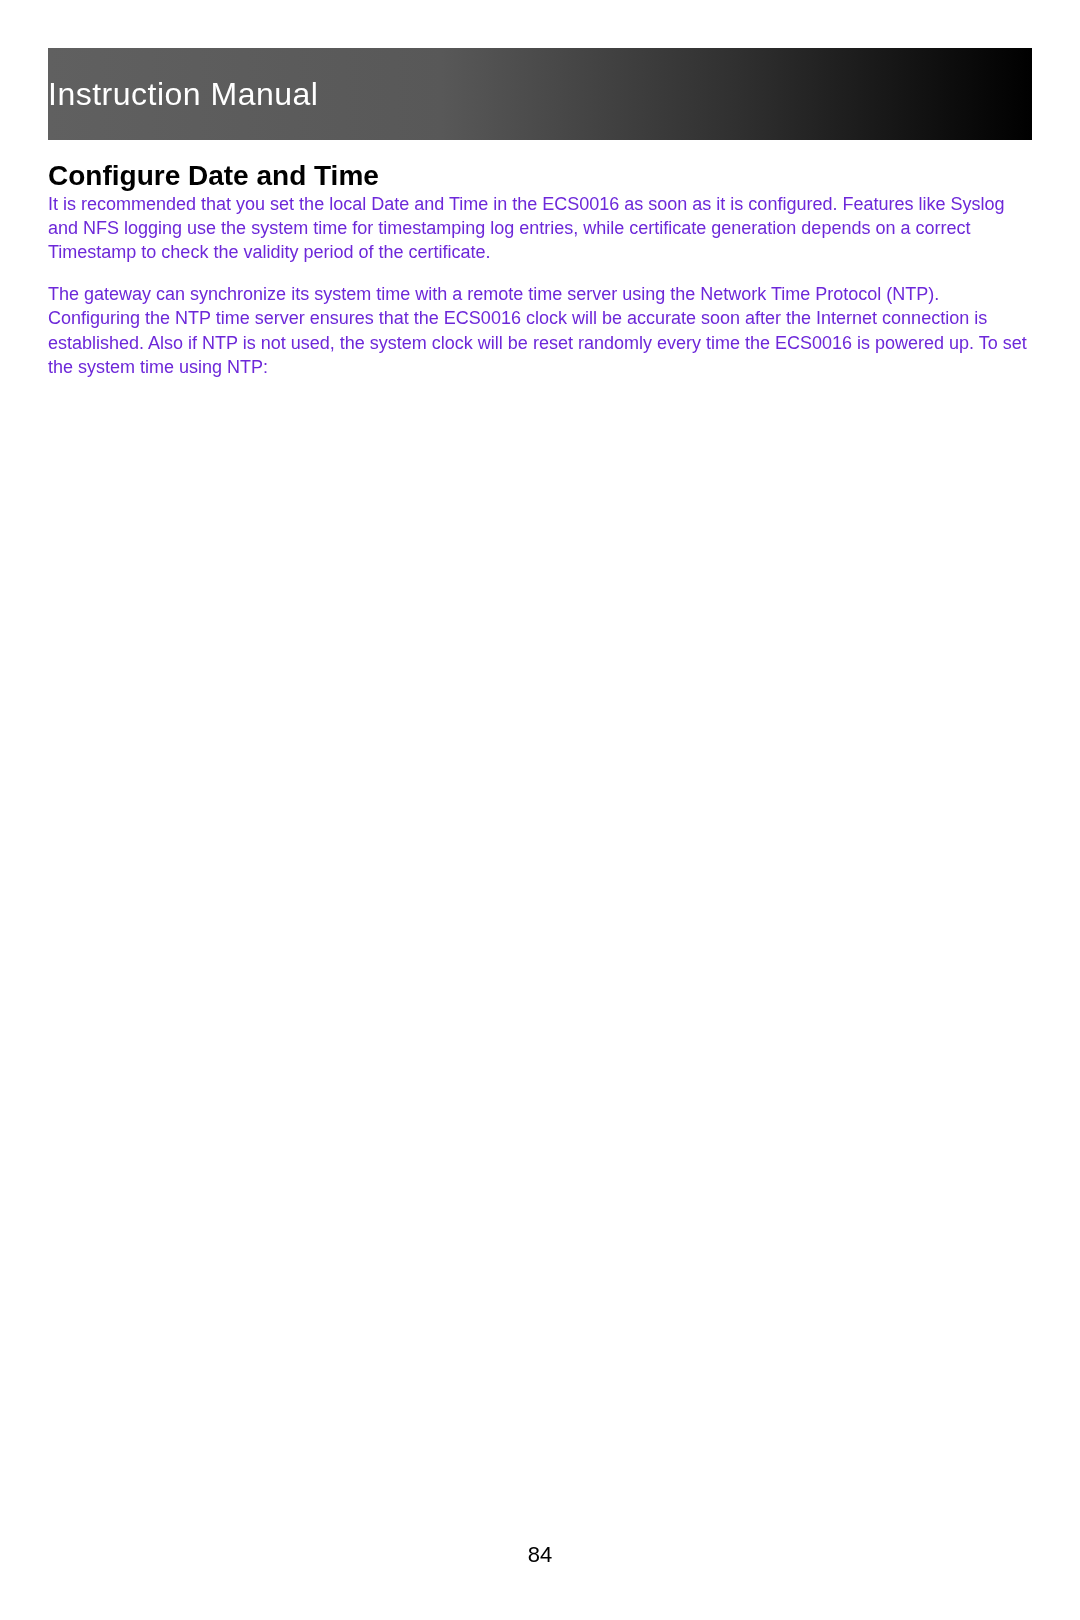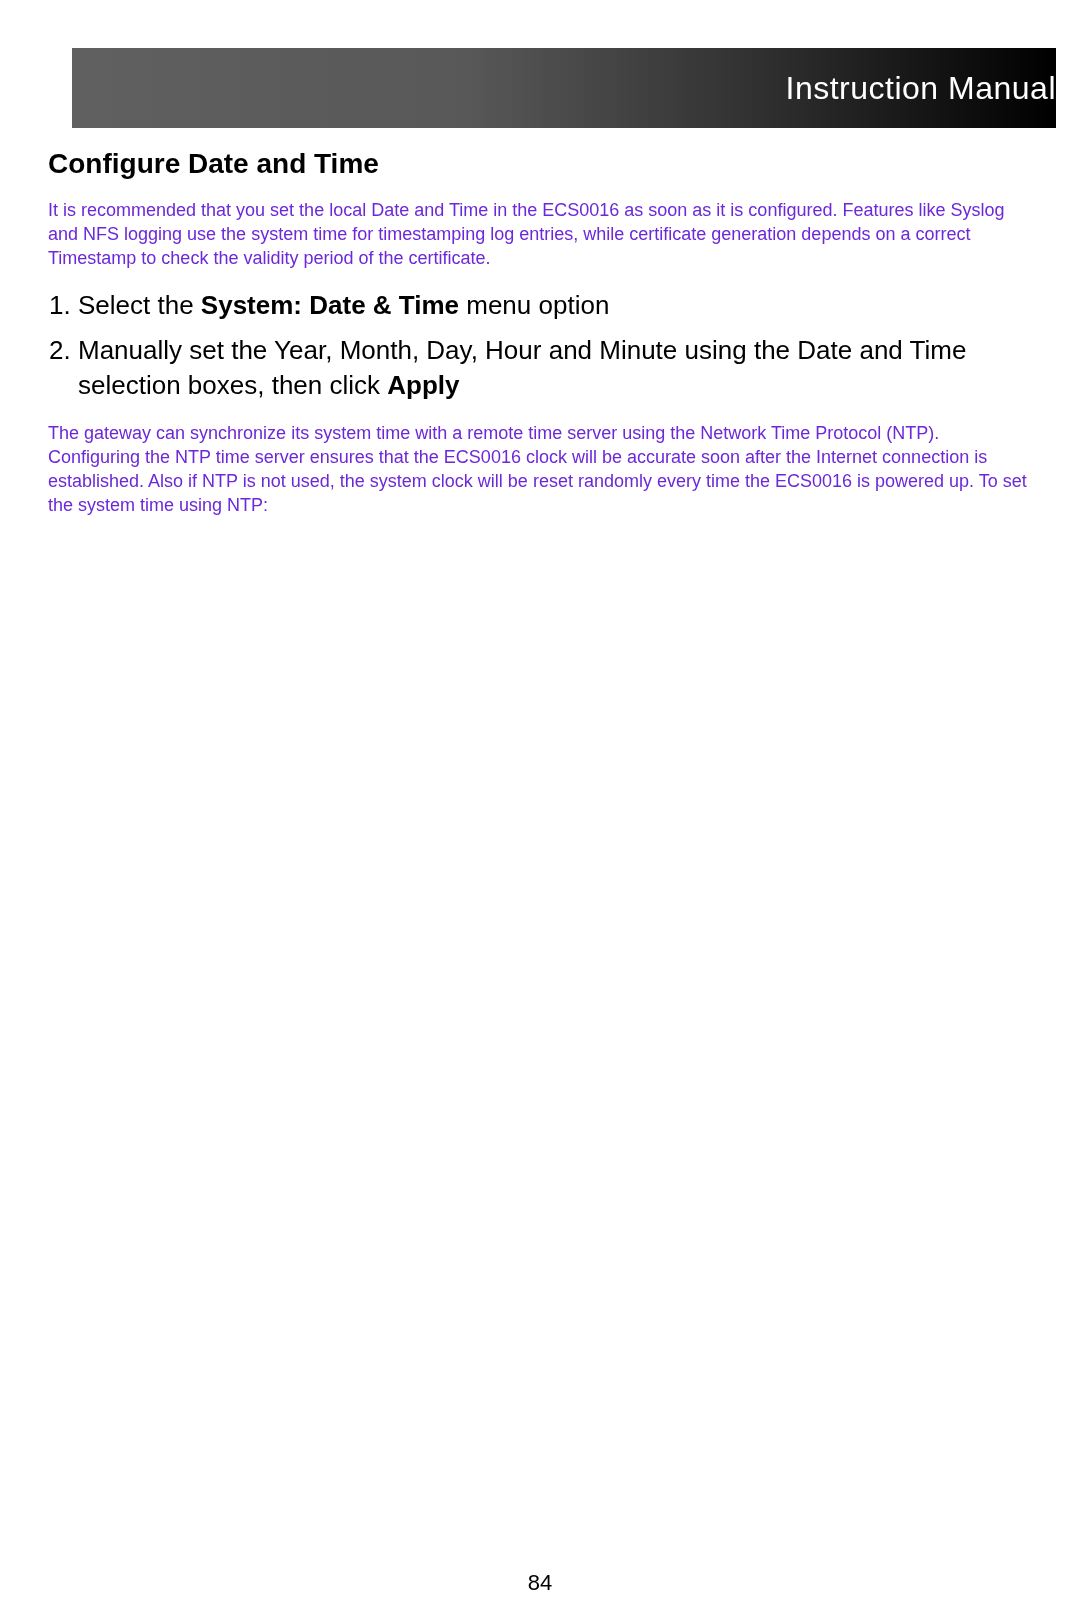--- a/index.html
+++ b/index.html
@@ -9,40 +9,38 @@
       width: 1080px;
       height: 1620px;
       position: relative;
       color: #000;
     }
     .page {
       padding: 48px 48px 0 48px;
     }
     .banner {
       width: 100%;
-      height: 80px;
+      height: 92px;
       background: linear-gradient(90deg, #606060 0%, #585858 40%, #303030 70%, #000000 100%);
       display: flex;
       align-items: center;
-      justify-content: flex-end;
+      justify-content: flex-start;
       margin-bottom: 20px;
-      margin-left: 24px;
     }
     .banner-title {
       font-family: "Arial Narrow", Arial, sans-serif;
       font-stretch: condensed;
       font-size: 32px;
       color: #fff;
       font-weight: 400;
       letter-spacing: 0.5px;
     }
     .section-heading {
       font-size: 28px;
       font-weight: 700;
-      margin-bottom: 18px;
       color: #000;
     }
     .body-text {
       font-size: 18px;
       line-height: 1.34;
       color: #6d28d9;
       margin-bottom: 18px;
     }
     ol {
       padding-left: 30px;
@@ -51,49 +49,41 @@
     ol li {
       font-size: 26px;
       line-height: 1.34;
       color: #000;
       padding-left: 0;
       margin-bottom: 10px;
     }
     .bold { font-weight: 700; }
     .page-number {
       position: absolute;
-      bottom: 24px;
+      bottom: 52px;
       left: 0;
       right: 0;
       text-align: center;
       font-size: 22px;
       color: #000;
     }
   </style>
 </head>
 <body>
 
 <div class="page">
 
   <div class="banner">
     <div class="banner-title">Instruction Manual</div>
   </div>
 
   <div class="section-heading">Configure Date and Time</div>
 
   <div class="body-text">It is recommended that you set the local Date and Time in the ECS0016 as soon as it is configured. Features like Syslog and NFS logging use the system time for timestamping log entries, while certificate generation depends on a correct Timestamp to check the validity period of the certificate.</div>
 
-  <ol>
-    <li>
-      <span>Select the </span><span class="bold">System: Date &amp; Time</span><span> menu option</span>
-    </li>
-    <li>
-      <span>Manually set the Year, Month, Day, Hour and Minute using the Date and Time selection boxes, then click </span><span class="bold">Apply</span>
-    </li>
-  </ol>
 
   <div class="body-text">The gateway can synchronize its system time with a remote time server using the Network Time Protocol (NTP). Configuring the NTP time server ensures that the ECS0016 clock will be accurate soon after the Internet connection is established. Also if NTP is not used, the system clock will be reset randomly every time the ECS0016 is powered up. To set the system time using NTP:</div>
 
 
 
 </div>
 
 <div class="page-number">84</div>
 
 </body></html>

